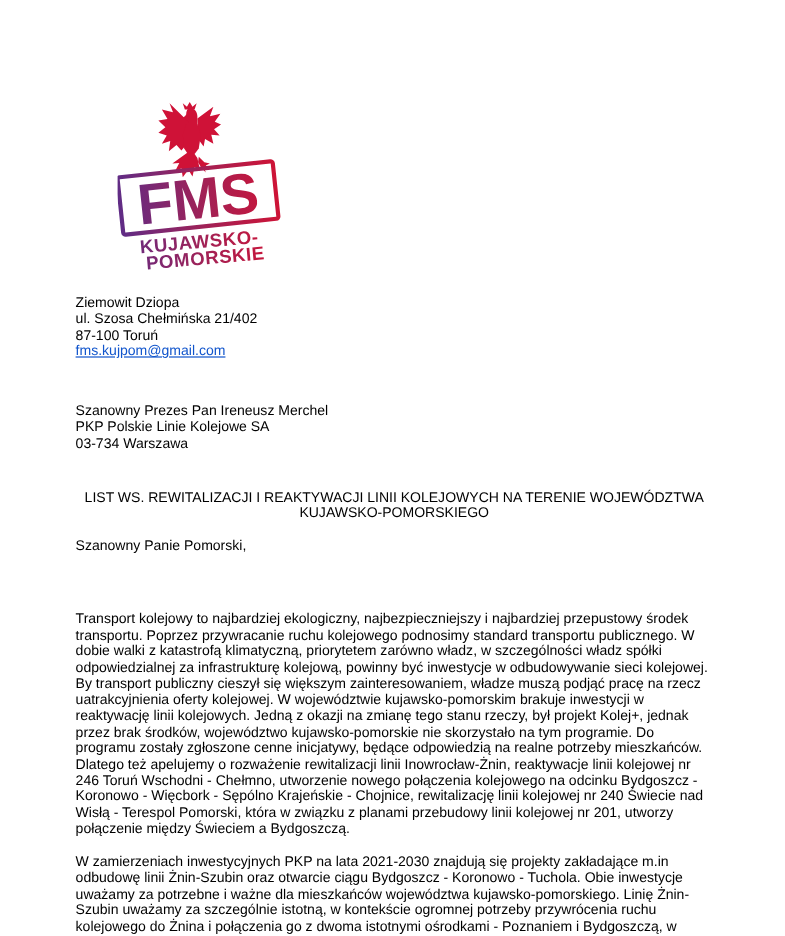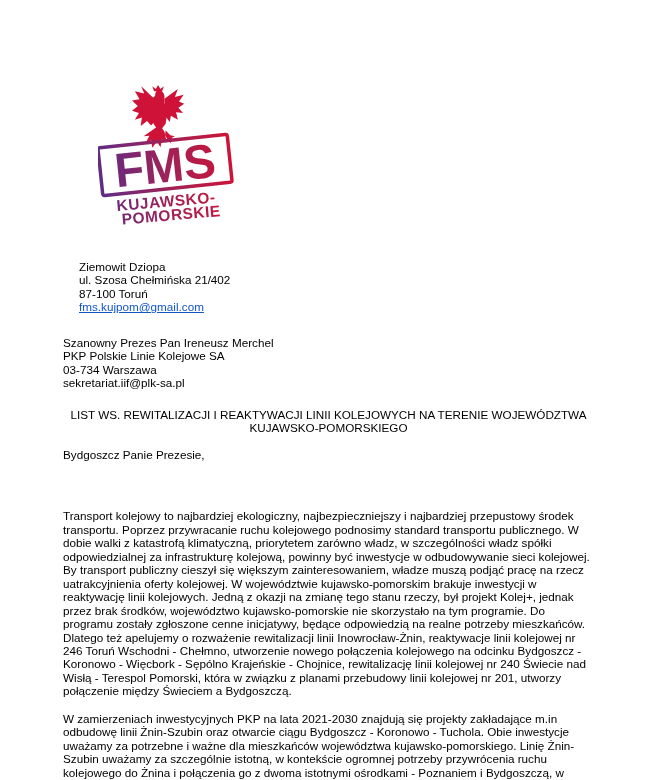--- a/index.html
+++ b/index.html
@@ -7,21 +7,21 @@
     position:relative;
     width:654px; height:780px;
     background:#ffffff;
     font-family:"Liberation Sans", sans-serif;
     color:#000000;
     font-size:11.7px;
     line-height:13.45px;
     overflow:hidden;
   }
   .logo-wrap { position:absolute; left:98px; top:84px; width:150px; height:150px; }
-  .sender { position:absolute; left:63px; top:260px;margin-left:16px; }
+  .sender { position:absolute; left:63px; top:246px; }
   .sender-line { white-space:nowrap; }
   .email-link { color:#1155cc; text-decoration:underline; cursor:pointer; }
   .recipient { position:absolute; left:63px; top:336px; width:516px; text-align:left; }
   .recipient-line { white-space:nowrap; }
   .letter-title { position:absolute; left:63px; top:408px; width:531px; text-align:center; }
   .letter-body { position:absolute; left:63px; top:448px; width:531px; }
   .para { white-space:pre-wrap;margin-top:48px; }
   .para2 { margin-top:14px; }
   svg text { font-family:"Liberation Sans", sans-serif; }
 </style>
@@ -68,24 +68,23 @@
     <div class="sender-line">87-100 Toruń</div>
     <div class="sender-line">
       <span class="email-link">fms.kujpom@gmail.com</span>
     </div>
   </div>
 
   <div class="recipient">
     <div class="recipient-line">Szanowny Prezes Pan Ireneusz Merchel</div>
     <div class="recipient-line">PKP Polskie Linie Kolejowe SA</div>
     <div class="recipient-line">03-734 Warszawa</div>
-    <div class="recipient-line">sekretariat.iif@plk-sa.pl</div>
   </div>
 
   <div class="letter-title">LIST WS. REWITALIZACJI I REAKTYWACJI LINII KOLEJOWYCH NA TERENIE WOJEWÓDZTWA KUJAWSKO-POMORSKIEGO</div>
 
   <div class="letter-body">
-    <div>Bydgoszcz Panie Prezesie,</div>
+    <div>Szanowny Panie Pomorski,</div>
     <div class="para">Transport kolejowy to najbardziej ekologiczny, najbezpieczniejszy i najbardziej przepustowy środek transportu. Poprzez przywracanie ruchu kolejowego podnosimy standard transportu publicznego. W dobie walki z katastrofą klimatyczną, priorytetem zarówno władz, w szczególności władz spółki odpowiedzialnej za infrastrukturę kolejową, powinny być inwestycje w odbudowywanie sieci kolejowej. By transport publiczny cieszył się większym zainteresowaniem, władze muszą podjąć pracę na rzecz uatrakcyjnienia oferty kolejowej. W województwie kujawsko-pomorskim brakuje inwestycji w reaktywację linii kolejowych. Jedną z okazji na zmianę tego stanu rzeczy, był projekt Kolej+, jednak przez brak środków, województwo kujawsko-pomorskie nie skorzystało na tym programie. Do programu zostały zgłoszone cenne inicjatywy, będące odpowiedzią na realne potrzeby mieszkańców.  Dlatego też apelujemy o rozważenie rewitalizacji linii Inowrocław-Żnin, reaktywacje linii kolejowej nr 246 Toruń Wschodni - Chełmno, utworzenie nowego połączenia kolejowego na odcinku Bydgoszcz - Koronowo - Więcbork - Sępólno Krajeńskie - Chojnice, rewitalizację linii kolejowej nr 240 Świecie nad Wisłą - Terespol Pomorski, która w związku z planami przebudowy linii kolejowej nr 201, utworzy połączenie między Świeciem a Bydgoszczą.</div>
     <div class="para para2">W zamierzeniach inwestycyjnych PKP na lata 2021-2030 znajdują się projekty zakładające m.in odbudowę linii Żnin-Szubin oraz otwarcie ciągu Bydgoszcz - Koronowo - Tuchola. Obie inwestycje uważamy za potrzebne i ważne dla mieszkańców województwa kujawsko-pomorskiego. Linię Żnin-Szubin uważamy za szczególnie istotną, w kontekście ogromnej potrzeby przywrócenia ruchu kolejowego do Żnina i połączenia go z dwoma istotnymi ośrodkami - Poznaniem i Bydgoszczą, w związku z planowaną przebudową linii kolejowej nr 356. Plany te uwzględnione są także w projekcie Regionalnego Planu Transportowego województwa Kujawsko-Pomorskiego.</div>
   </div>
 
 </div>
 
 </body></html>

